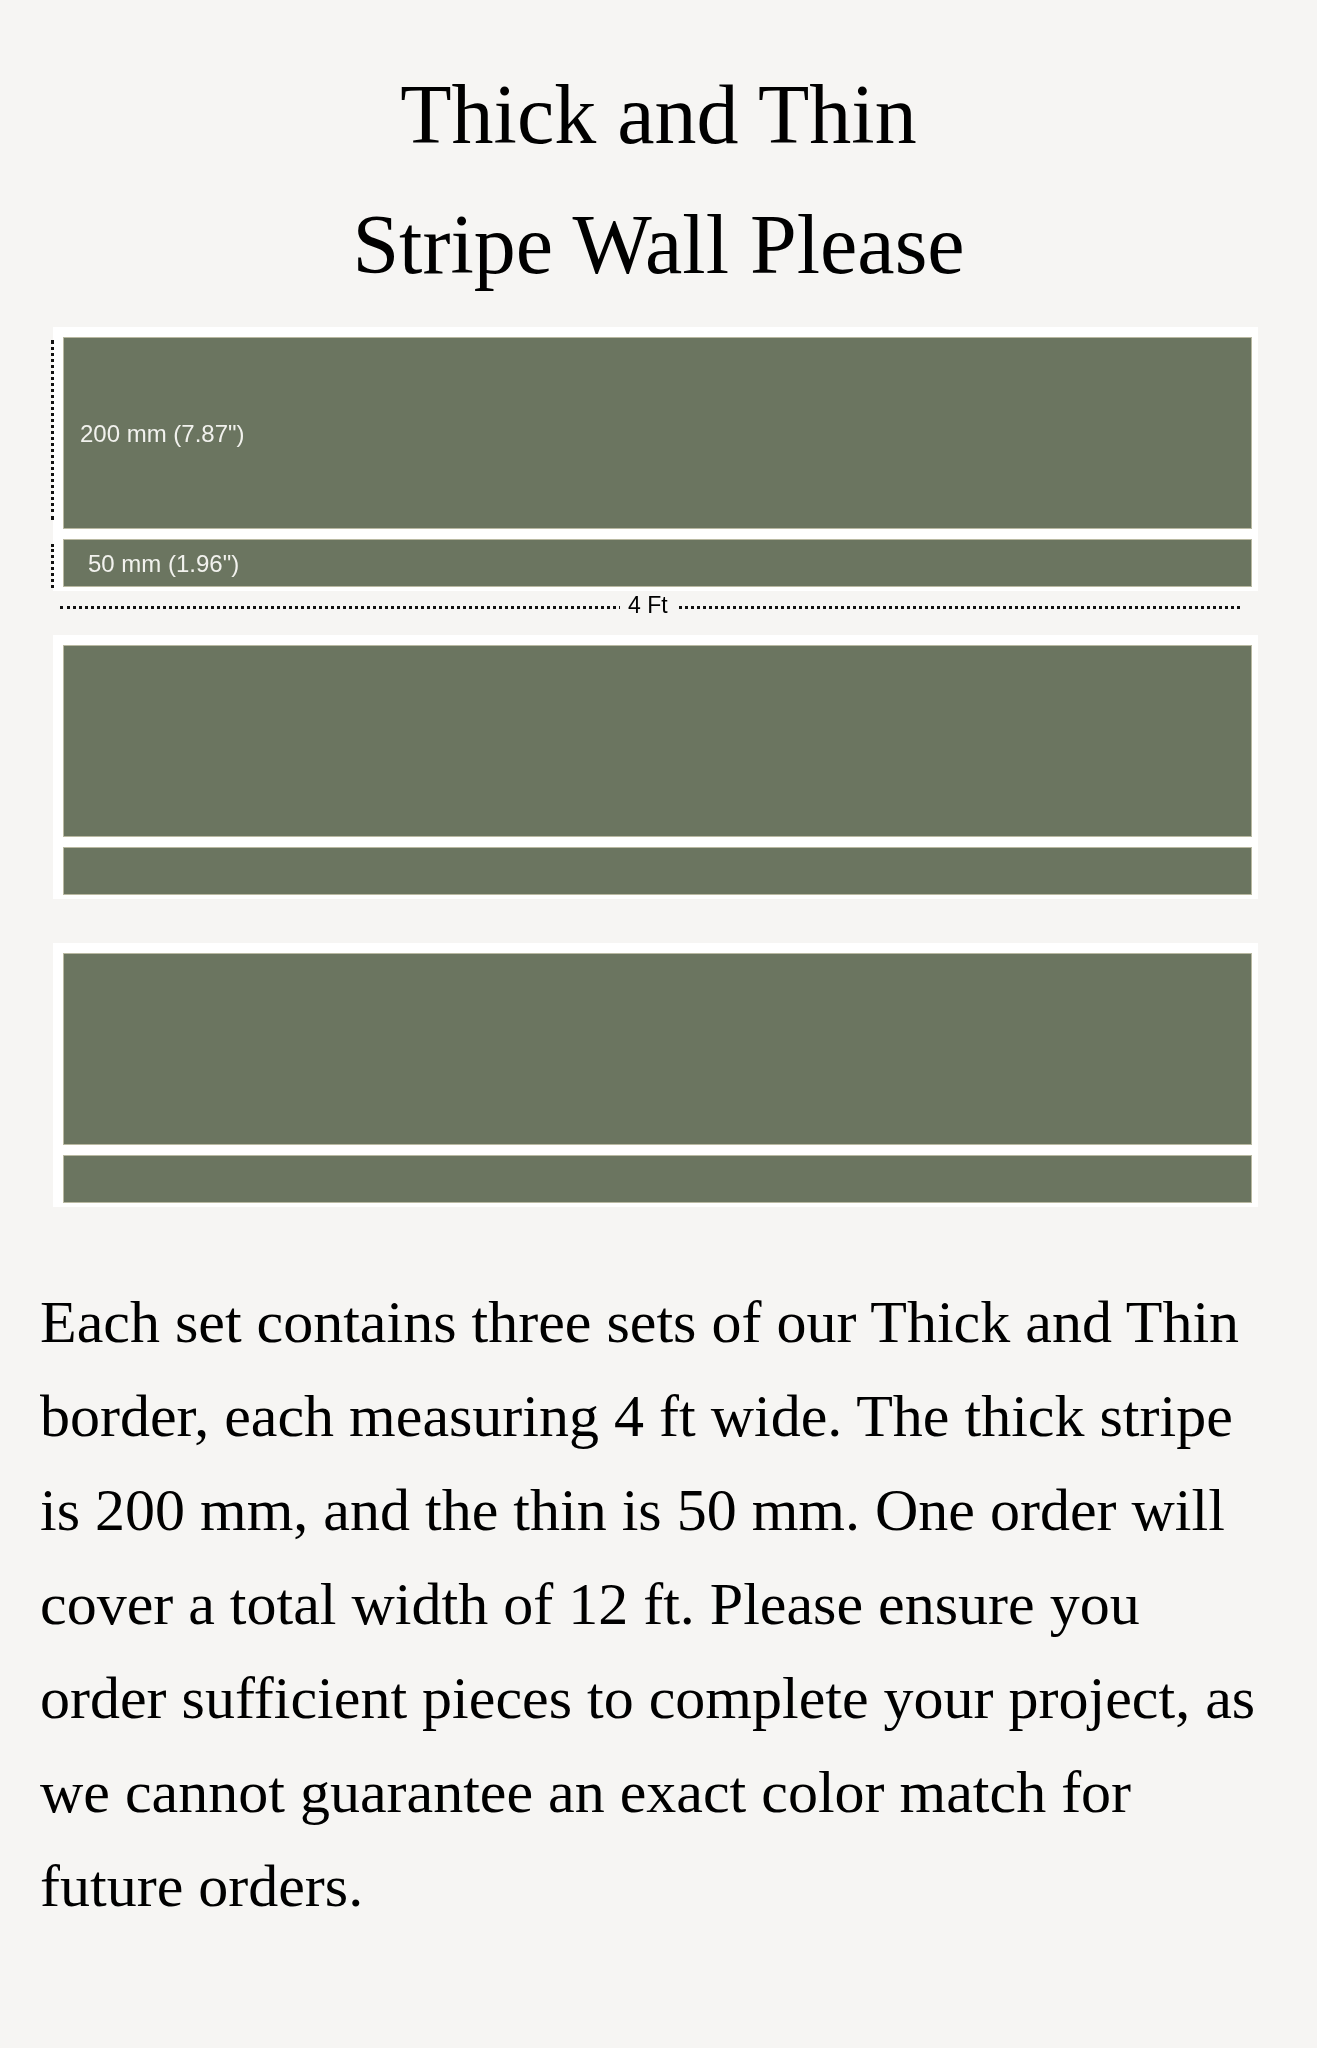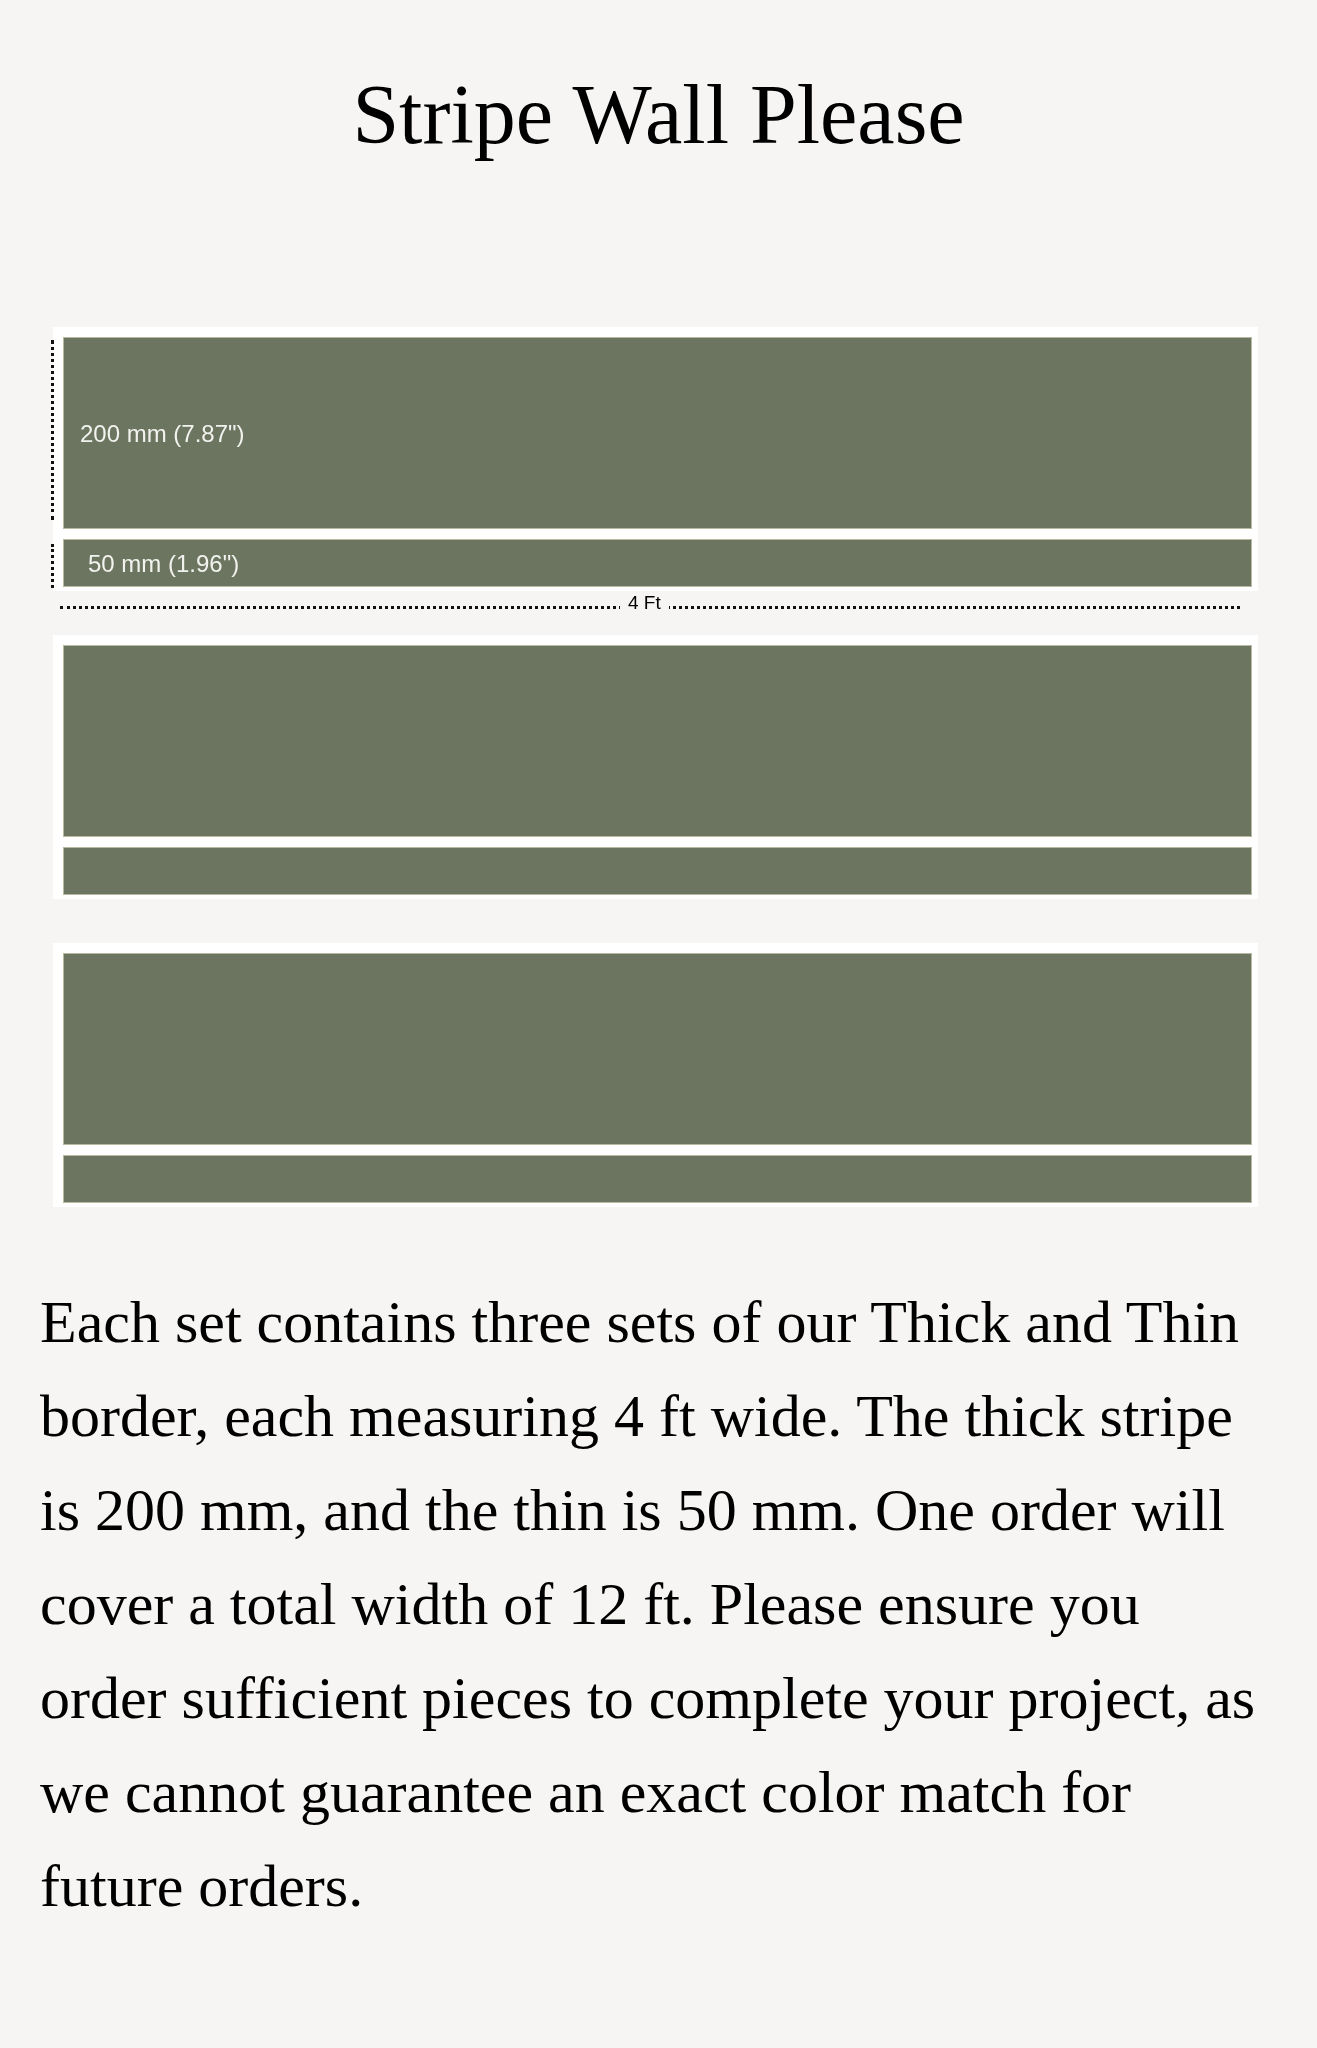--- a/index.html
+++ b/index.html
@@ -4,27 +4,28 @@
 <style>
 html,body{margin:0;padding:0;}
 body{width:1317px;height:2048px;background:#f6f5f3;position:relative;overflow:hidden;font-family:"Liberation Serif",serif;color:#000;}
 .title{position:absolute;left:0;top:50px;width:1317px;text-align:center;font-size:84px;line-height:130px;}
 .panel{position:absolute;left:53px;width:1205px;background:#fff;}
 .thick{position:absolute;left:10px;right:6px;top:10px;height:192px;background:#6b7560;border:1px solid #b9b9a2;box-sizing:border-box;}
 .thin{position:absolute;left:10px;right:6px;top:212px;height:48px;background:#6b7560;border:1px solid #b9b9a2;box-sizing:border-box;}
 .lbl{position:absolute;color:#f2f2ee;font-family:"Liberation Sans",sans-serif;font-size:24px;}
 .vdim{position:absolute;left:51px;width:4px;border-left:3px dotted #111;}
 .hdim{position:absolute;left:60px;width:1180px;top:606px;border-top:3px dotted #111;}
-.ftlbl{position:absolute;top:592px;left:620px;background:#f6f5f3;padding:0 8px;font-family:"Liberation Sans",sans-serif;font-size:19px;}
+.ftlbl{position:absolute;top:592px;left:620px;background:#f6f5f3;padding:0 8px;font-family:"Liberation Sans",sans-serif;font-size:23px;}
 .desc{position:absolute;left:40px;top:1275px;width:1237px;text-align:left;font-size:60px;line-height:94px;}
 </style>
 </head>
 <body>
 
 <div class="title">
+  <div>Thick and Thin</div>
   <div>Stripe Wall Please</div>
 </div>
 
 <div class="panel" style="top:327px;height:264px;">
   <div class="thick"></div>
   <div class="thin"></div>
 </div>
 <div class="lbl" style="left:80px;top:420px;">200 mm (7.87")</div>
 <div class="lbl" style="left:88px;top:550px;">50 mm (1.96")</div>
 <div class="vdim" style="top:340px;height:180px;"></div>

